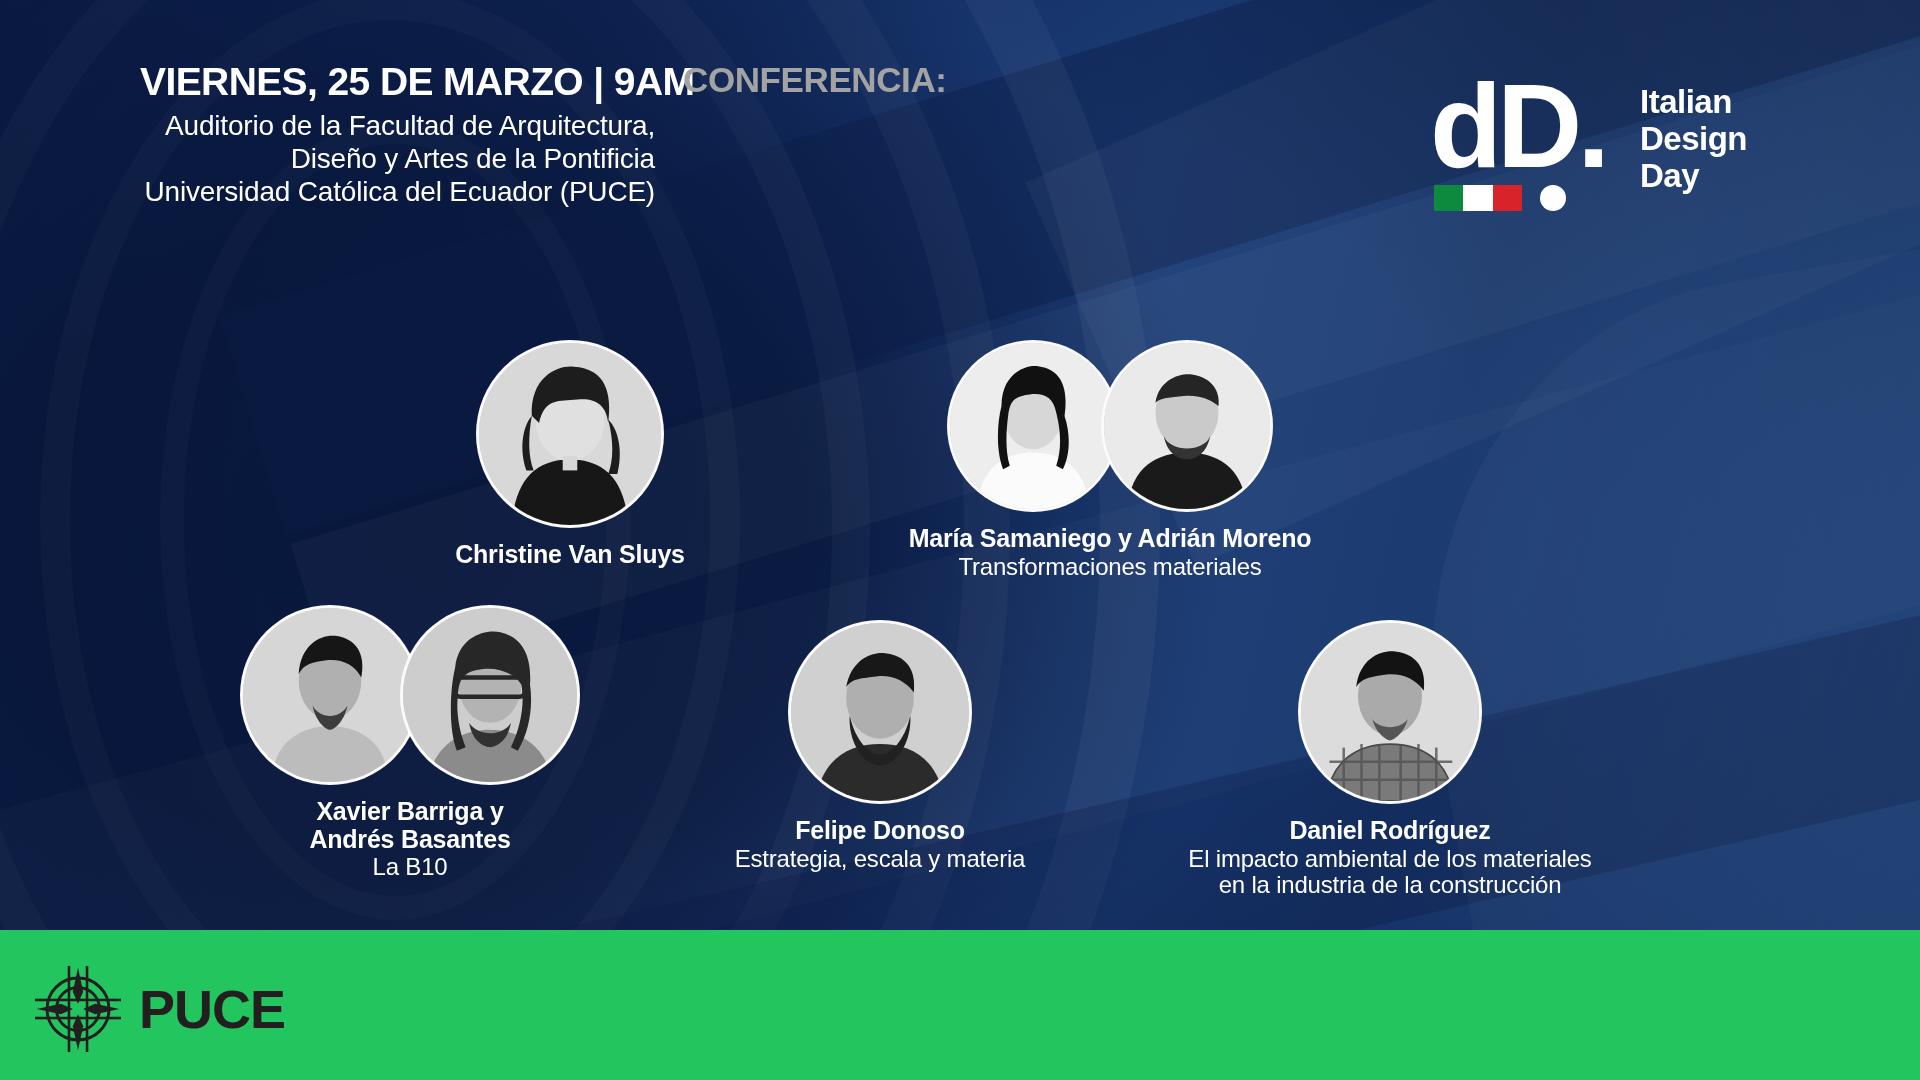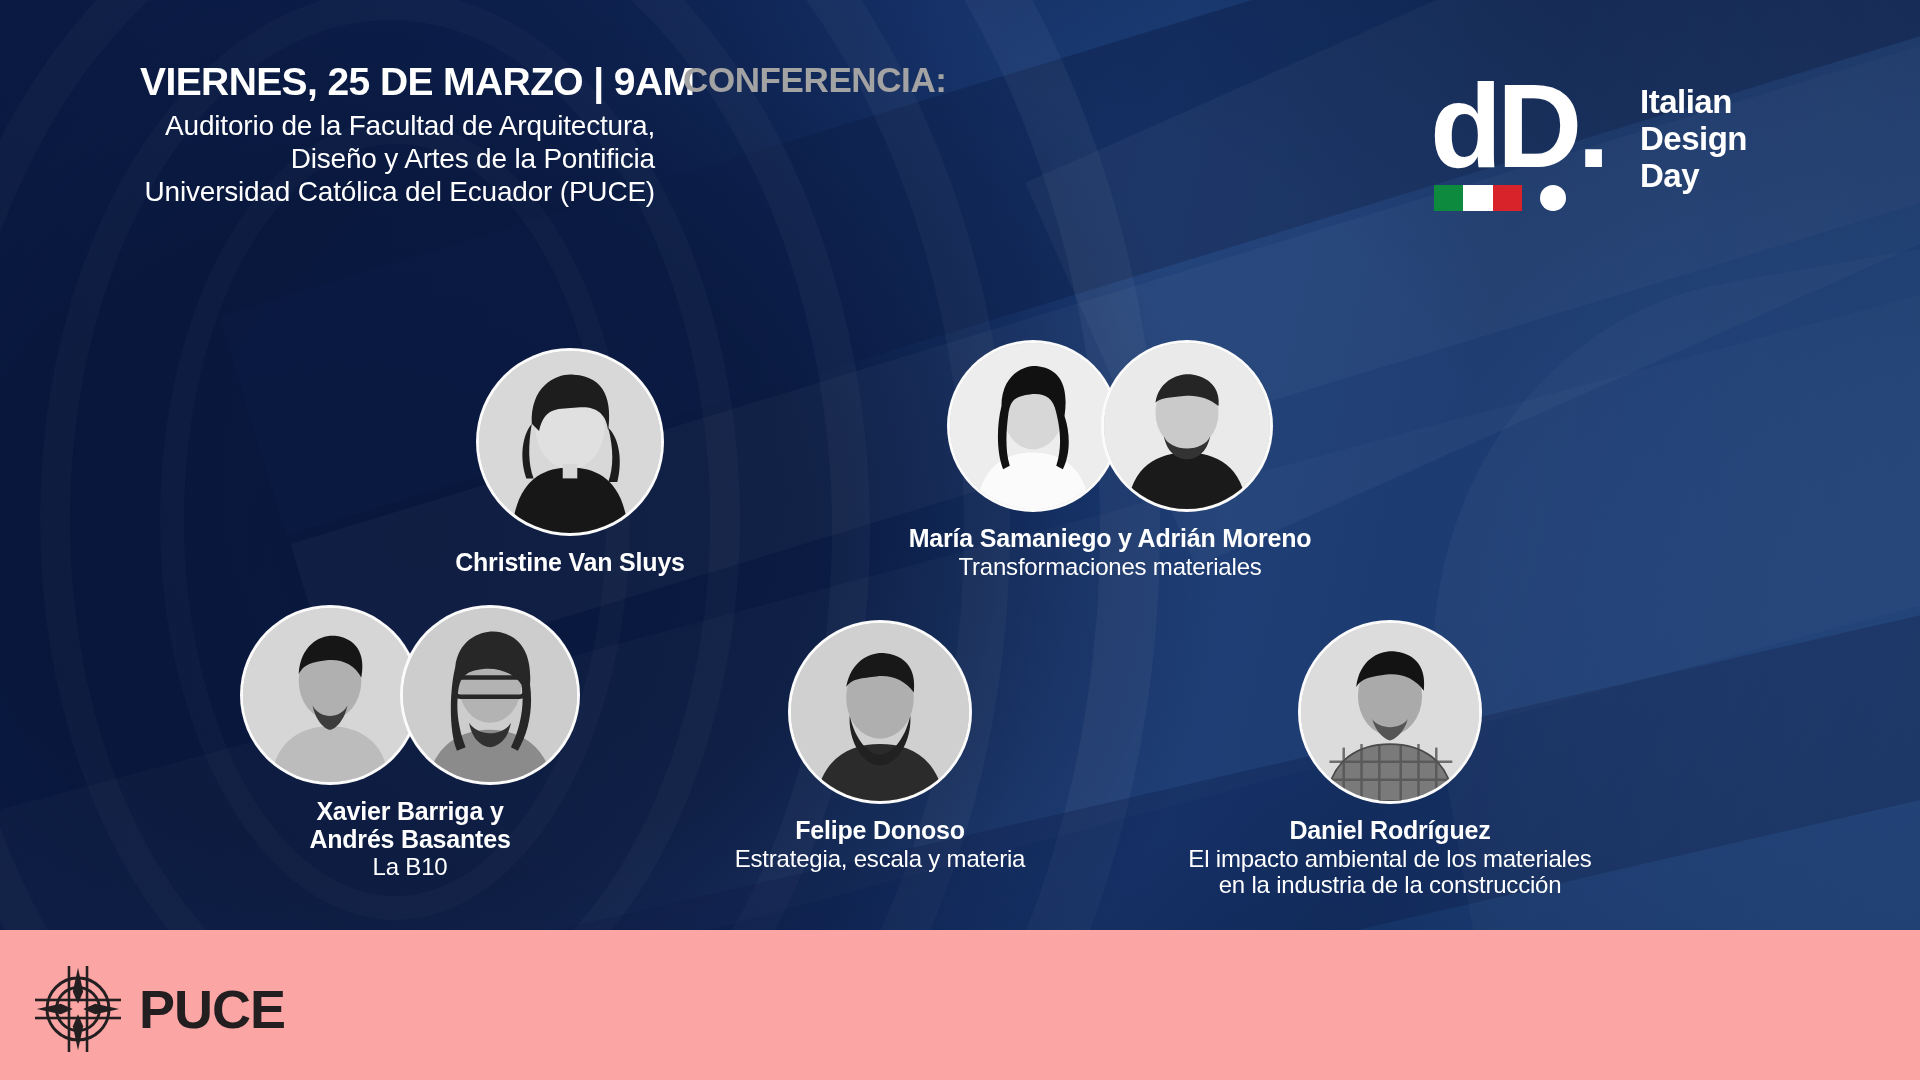--- a/index.html
+++ b/index.html
@@ -113,21 +113,21 @@
     letter-spacing:-0.2px; white-space:pre-line;
   }
   .sp-topic {
     font-size:24px; font-weight:300; line-height:1.12; margin-top:1px;
     letter-spacing:-0.2px; white-space:pre-line;
   }
 
   
   .footer {
     position:absolute; left:0; bottom:0; width:1920px; height:150px;
-    background:#fca5a5; display:flex; align-items:center;
+    background:#22c55e; display:flex; align-items:center;
   }
   .puce-logo { position:absolute; left:35px; top:36px; display:flex; align-items:center; gap:18px; }
   .puce-word { font-size:54px; font-weight:bold; color:#231f20; letter-spacing:-1px; }
 </style>
 </head>
 <body>
 
 <div class="bg">
   <div class="swoosh s1"></div>
   <div class="ring r1"></div>
@@ -168,21 +168,21 @@
       <span class="idd-dot"></span>
     </div>
   </div>
   <div class="idd-words">
     <div>Italian</div>
     <div>Design</div>
     <div>Day</div>
   </div>
 </div>
 
-<div class="speaker" style="left:390px; top:348px; width:360px;">
+<div class="speaker" style="left:390px; top:340px; width:360px;">
   <div class="portraits">
     <div class="portrait" style="width:188px;height:188px;">
       <svg viewBox="0 0 100 100" width="100%" height="100%">
         <rect width="100" height="100" fill="#d8d8d6"></rect>
         <path d="M18 100 C20 72 34 64 50 64 C66 64 80 72 82 100 Z" fill="#171717"></path>
         <ellipse cx="50" cy="42" rx="19" ry="23" fill="#e8ded6"></ellipse>
         <path d="M29 40 C28 18 44 12 52 13 C70 14 73 28 71 44 C70 34 64 30 54 31 C44 32 36 30 33 44 Z" fill="#1d1d1d"></path>
         <path d="M29 40 C27 52 27 62 30 70 L26 70 C22 58 24 46 29 40Z" fill="#1d1d1d"></path>
         <path d="M71 42 C74 54 74 64 71 72 L76 72 C79 60 77 48 71 42Z" fill="#1d1d1d"></path>
         <rect x="46" y="62" width="8" height="8" fill="#e0d5cc"></rect>

